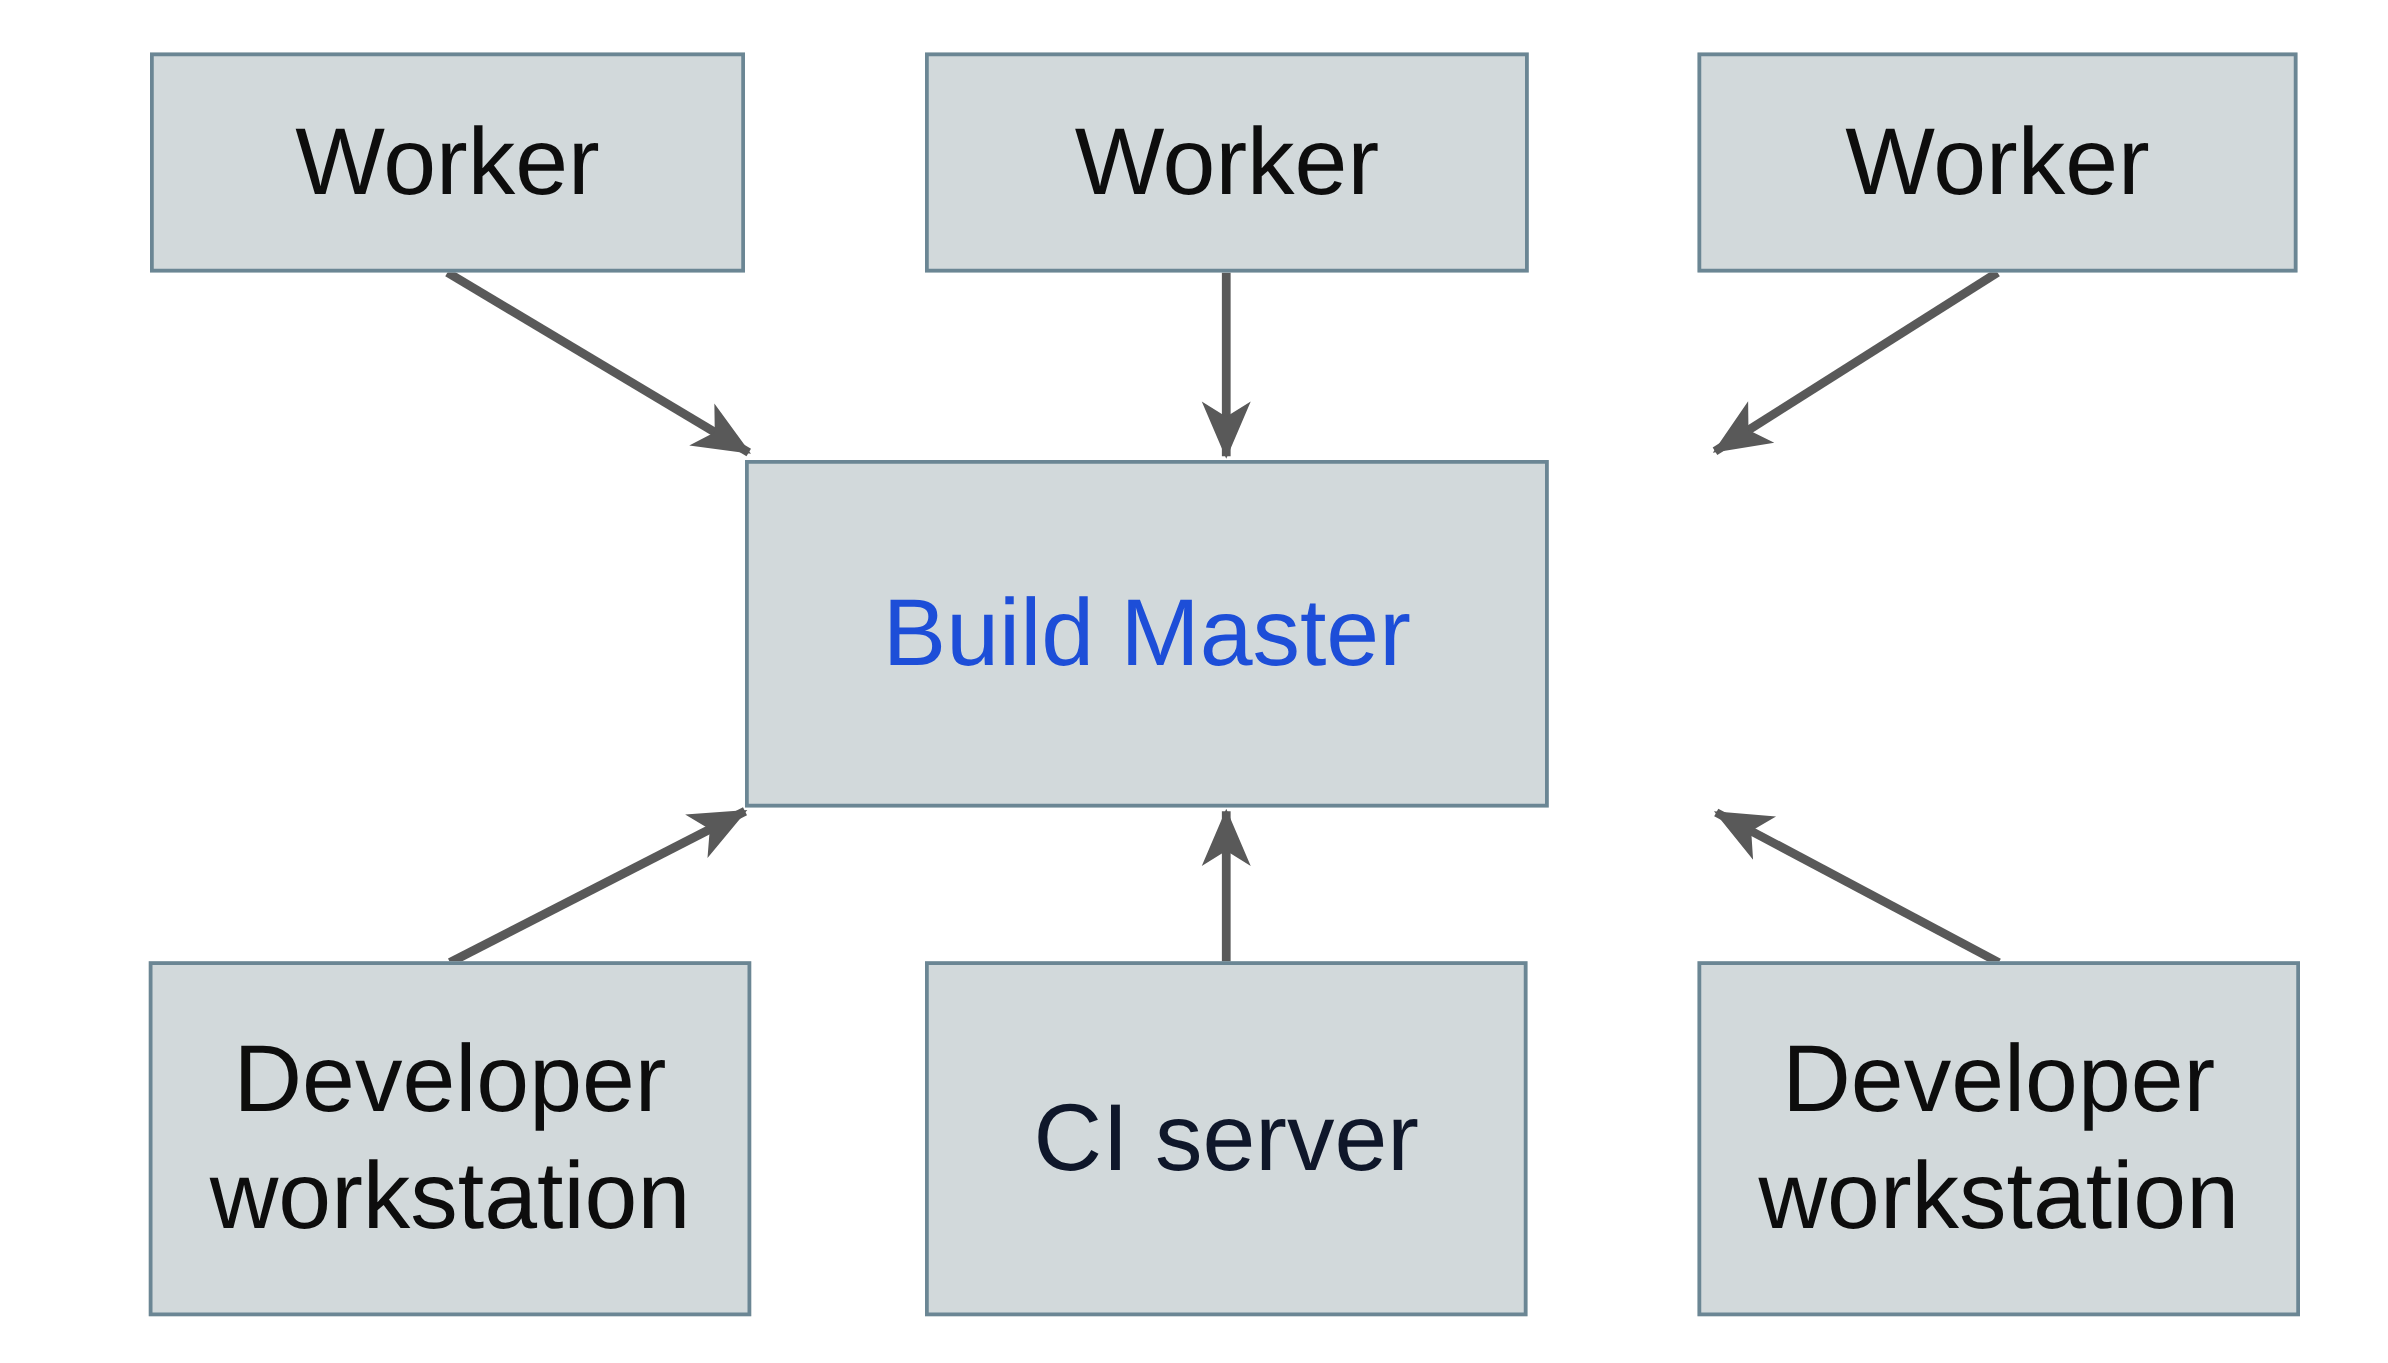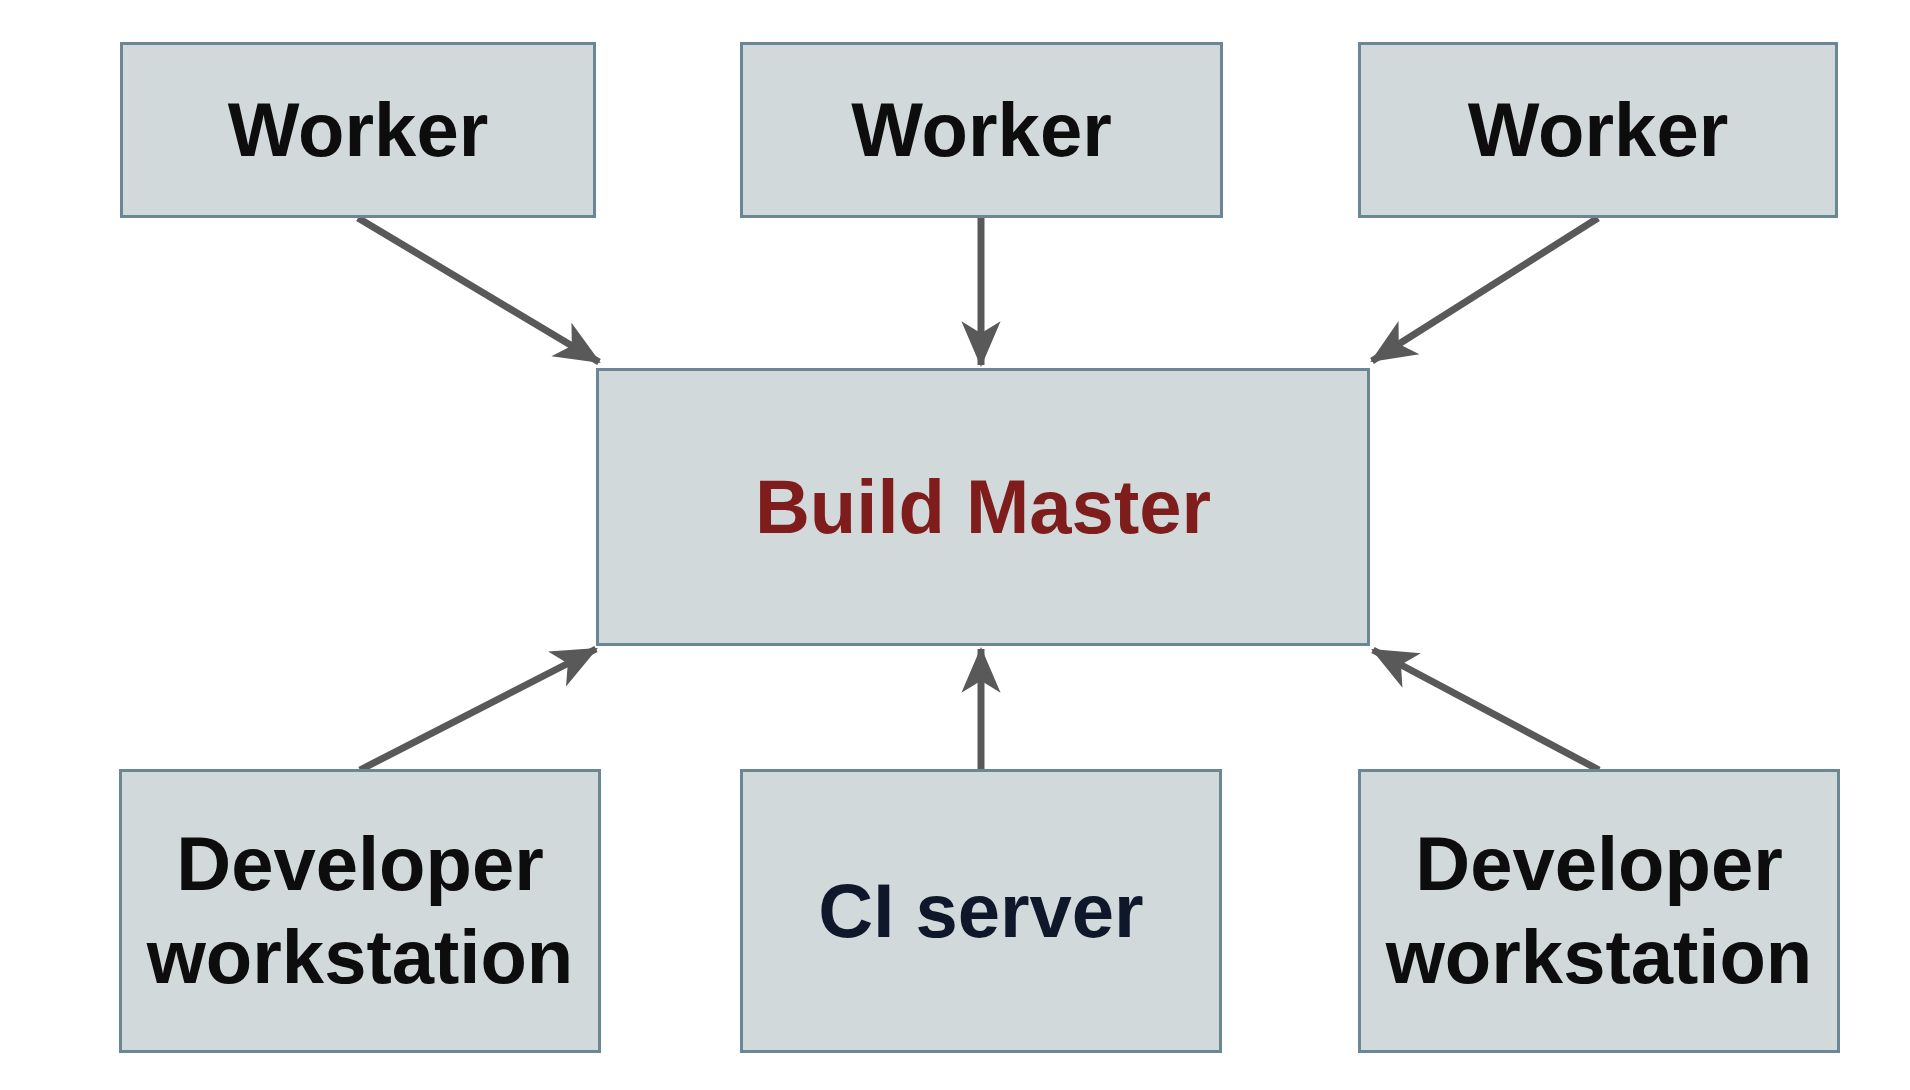--- a/index.html
+++ b/index.html
@@ -7,21 +7,20 @@
     padding: 0;
     background: #ffffff;
   }
   #canvas {
     position: relative;
     width: 1910px;
     height: 1090px;
     background: #ffffff;
     overflow: hidden;
     font-family: "Liberation Sans", "DejaVu Sans", sans-serif;
-    font-weight: bold;
   }
   #edge-layer {
     position: absolute;
     left: 0;
     top: 0;
     width: 1910px;
     height: 1090px;
     pointer-events: none;
   }
   .node {
@@ -63,21 +62,21 @@
   <div id="node-layer">
       <div class="node" style="left: 120px; top: 42px; width: 476px; height: 176px; background: rgb(210, 217, 219); border-color: rgb(107, 134, 148); color: rgb(13, 13, 13); font-size: 76px;">
         <span class="label">Worker</span>
       </div>
       <div class="node" style="left: 740px; top: 42px; width: 483px; height: 176px; background: rgb(210, 217, 219); border-color: rgb(107, 134, 148); color: rgb(13, 13, 13); font-size: 76px;">
         <span class="label">Worker</span>
       </div>
       <div class="node" style="left: 1358px; top: 42px; width: 480px; height: 176px; background: rgb(210, 217, 219); border-color: rgb(107, 134, 148); color: rgb(13, 13, 13); font-size: 76px;">
         <span class="label">Worker</span>
       </div>
-      <div class="node" style="left: 596px; top: 368px; width: 774px; height: 278px; background: rgb(210, 217, 219); border-color: rgb(107, 134, 148); color: #7f1d1d; font-size: 76px;">
+      <div class="node" style="left: 596px; top: 368px; width: 643px; height: 278px; background: rgb(210, 217, 219); border-color: rgb(107, 134, 148); color: #1d4ed8; font-size: 76px;">
         <span class="label">Build Master</span>
       </div>
       <div class="node" style="left: 119px; top: 769px; width: 482px; height: 284px; background: rgb(210, 217, 219); border-color: rgb(107, 134, 148); color: rgb(13, 13, 13); font-size: 76px;">
         <span class="label">Developer workstation</span>
       </div>
       <div class="node" style="left: 740px; top: 769px; width: 482px; height: 284px; background: rgb(210, 217, 219); border-color: rgb(107, 134, 148); color: #0f172a; font-size: 76px;">
         <span class="label">CI server</span>
       </div>
       <div class="node" style="left: 1358px; top: 769px; width: 482px; height: 284px; background: rgb(210, 217, 219); border-color: rgb(107, 134, 148); color: rgb(13, 13, 13); font-size: 76px;">
         <span class="label">Developer workstation</span>

